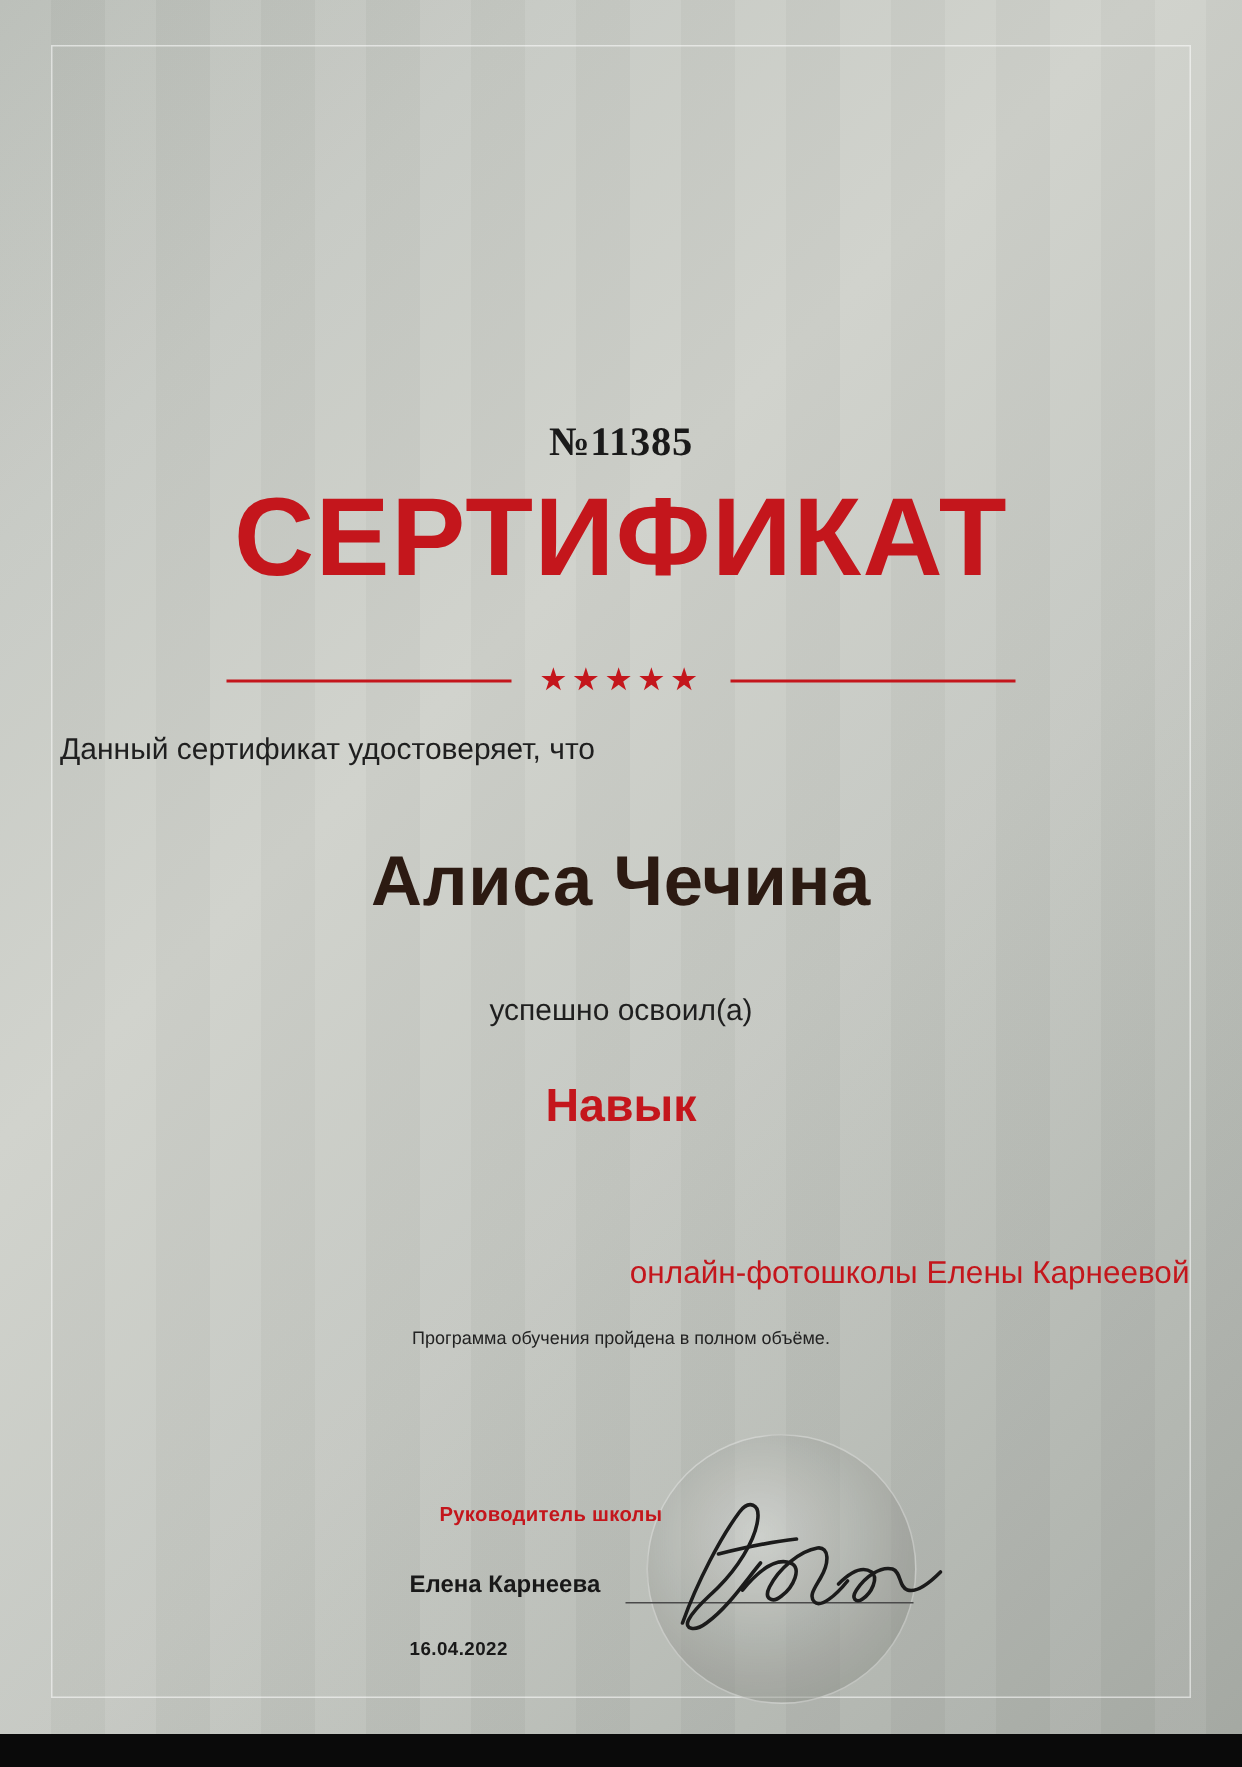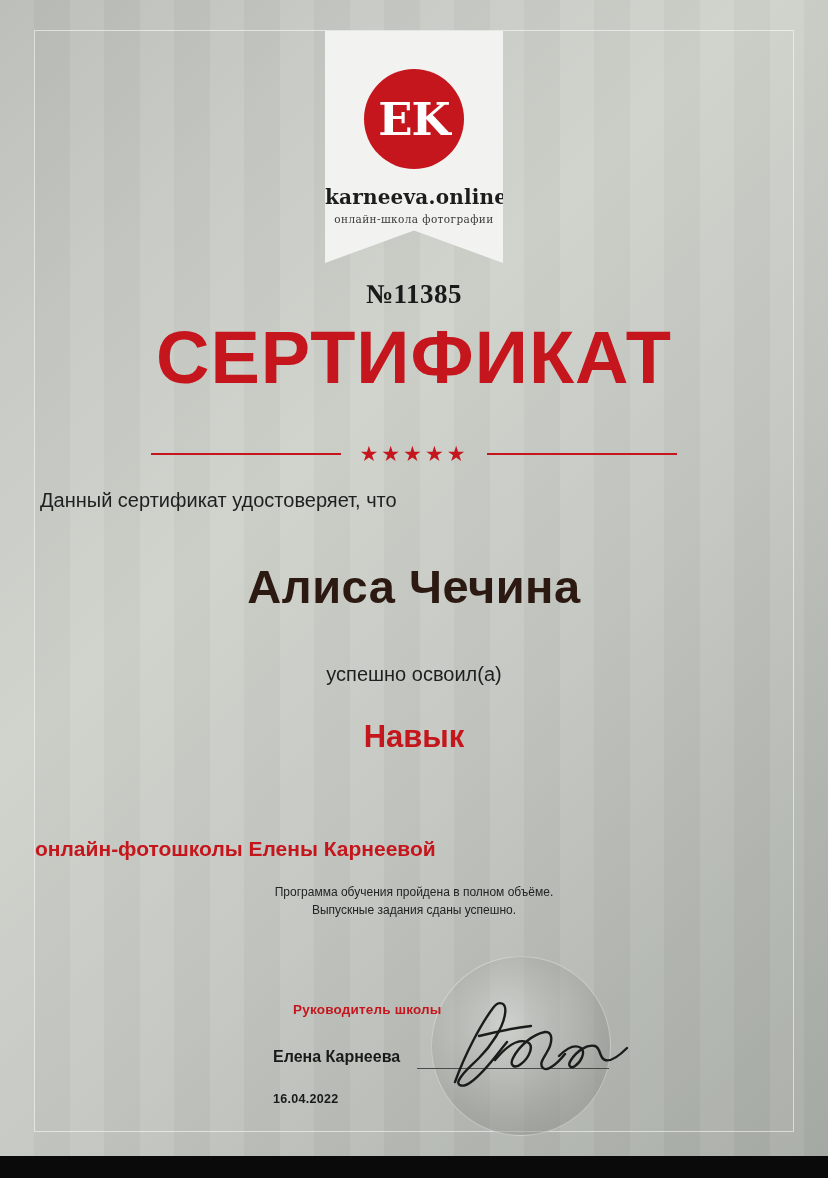--- a/index.html
+++ b/index.html
@@ -201,23 +201,23 @@
     font-size: 30px;
     font-weight: 700;
     color: #2c1a12;
   }
 
   #school-line {
     position: absolute;
     top: 806px;
     left: 0;
     width: 100%;
-    text-align: left;
+    text-align: right;
     font-size: 21px;
-    font-weight: 700;
+    font-weight: 400;
     color: #c4161c;
   }
 
   #program-note {
     position: absolute;
     top: 852px;
     left: 0;
     width: 100%;
     text-align: center;
     font-size: 12px;
@@ -295,27 +295,20 @@
 </style>
 </head>
 <body>
 
 <div id="certificate-page">
 
   <div id="bg-texture"></div>
 
   <div id="certificate-frame">
 
-    <div id="logo-ribbon">
-      <div id="logo-mark">
-        <div class="logo-letters">EK</div>
-      </div>
-      <div id="logo-name">karneeva.online</div>
-      <div id="logo-tagline">онлайн-школа фотографии</div>
-    </div>
 
     <div id="cert-number">№11385</div>
 
     <div id="cert-title">СЕРТИФИКАТ</div>
 
     <div id="divider">
       <span class="rule"></span>
       <span class="stars">★★★★★</span>
       <span class="rule"></span>
     </div>
@@ -326,21 +319,20 @@
 
     <div id="line-completed">успешно освоил(а)</div>
 
     <div id="course-kind">Навык</div>
 
 
     <div id="school-line">онлайн-фотошколы Елены Карнеевой</div>
 
     <div id="program-note">
       <div>Программа обучения пройдена в полном объёме.</div>
-      <div>Выпускные задания сданы успешно.</div>
     </div>
 
     <div id="signature-block">
       <div id="seal"></div>
       <div id="signature-role">Руководитель школы</div>
       <div id="signature-name">Елена Карнеева</div>
       <div id="signature-rule"></div>
       <svg id="signature-scribble" viewBox="0 0 200 110">
         <g fill="none" stroke="#1b1b1b" stroke-width="2.4" stroke-linecap="round" stroke-linejoin="round">
           <path d="M20 88 C30 60, 46 30, 58 14 C64 6, 72 8, 70 20 C68 34, 56 52, 44 64 C36 72, 28 78, 24 86 C21 92, 28 94, 36 88 C50 78, 62 60, 72 48"></path>

